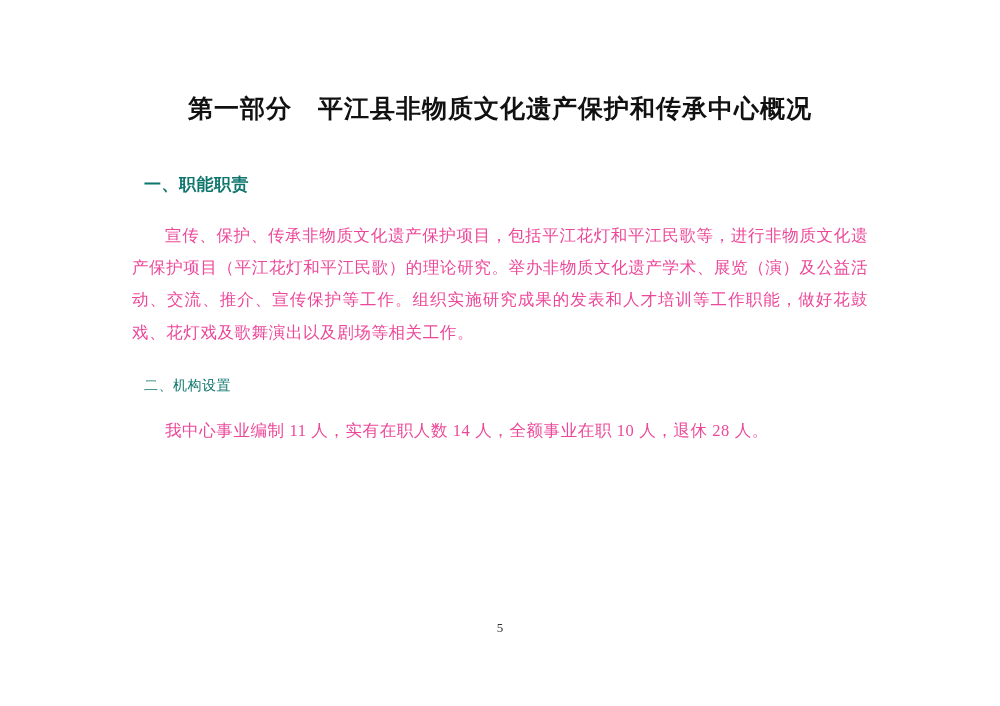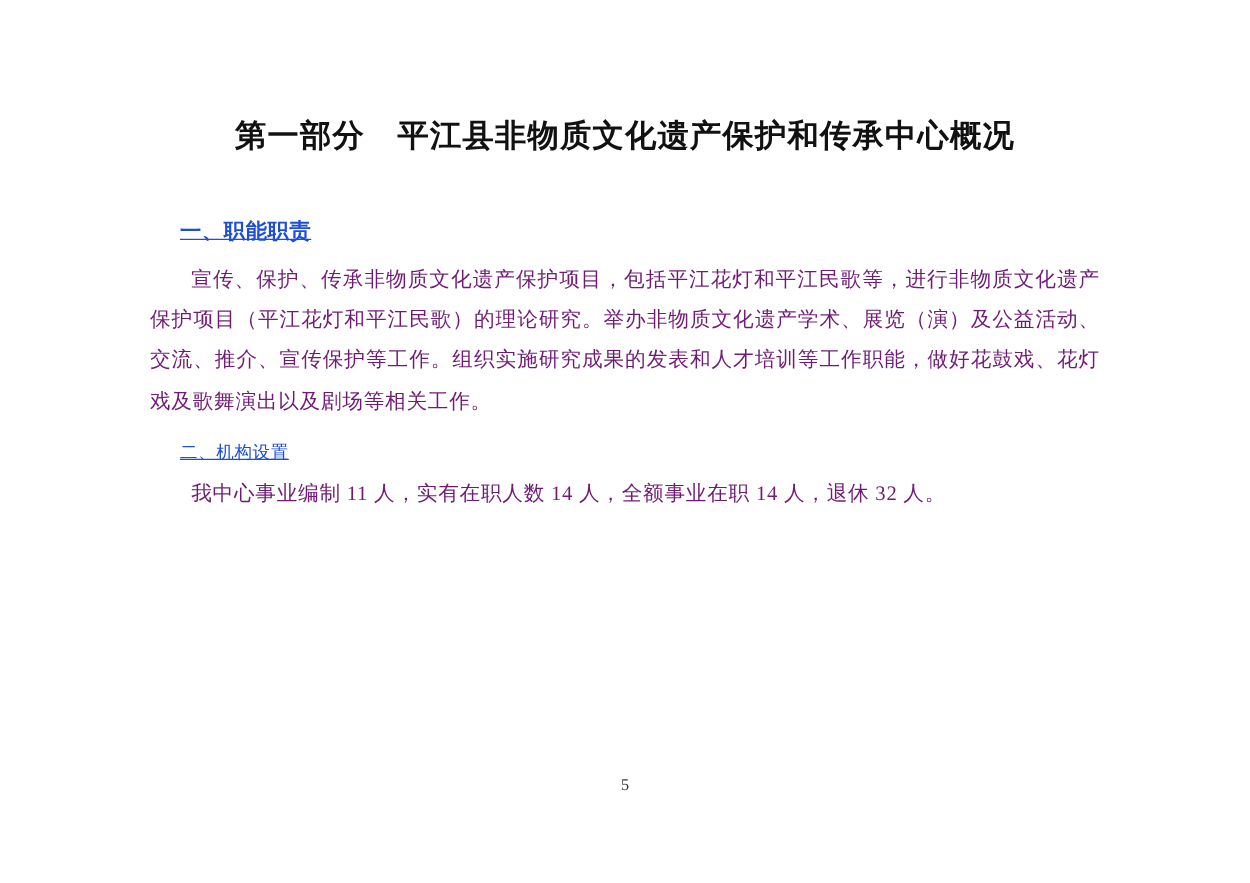--- a/index.html
+++ b/index.html
@@ -39,41 +39,40 @@
     color: #111111;
     white-space: pre;
   }
   .section-heading {
     margin: 0;
     padding-top: 48px;
     padding-left: 24px;
     font-family: "DejaVu Sans", "Liberation Sans", sans-serif;
     font-weight: bold;
     font-size: 17px;
-    color: #1d4ed8;
+    color: #0f766e;
     letter-spacing: 0.5px;
-    text-decoration: underline;
   }
   .section-heading.plain {
     font-family: "Liberation Serif", "DejaVu Serif", serif;
     font-weight: normal;
     font-size: 14px;
     padding-top: 16px;
     letter-spacing: 0.5px;
   }
   .body-para {
-    margin: 0;
+    margin: 12px;
     padding-top: 12px;
     font-size: 16.5px;
     line-height: 1.95;
     text-align: justify;
     text-justify: inter-ideograph;
     text-indent: 33px;
     letter-spacing: 0.6px;
-    color: #701a75;
+    color: #ec4899;
   }
   .body-para.tight {
     padding-top: 8px;
   }
   .page-number {
     position: absolute;
     left: 0;
     right: 0;
     top: 620px;
     text-align: center;
@@ -88,17 +87,17 @@
   <div class="content">
 
     <h1 class="doc-title">第一部分　平江县非物质文化遗产保护和传承中心概况</h1>
 
     <h2 class="section-heading">一、职能职责</h2>
 
     <p class="body-para">宣传、保护、传承非物质文化遗产保护项目，包括平江花灯和平江民歌等，进行非物质文化遗产保护项目（平江花灯和平江民歌）的理论研究。举办非物质文化遗产学术、展览（演）及公益活动、交流、推介、宣传保护等工作。组织实施研究成果的发表和人才培训等工作职能，做好花鼓戏、花灯戏及歌舞演出以及剧场等相关工作。</p>
 
     <h2 class="section-heading plain">二、机构设置</h2>
 
-    <p class="body-para tight">我中心事业编制 11 人，实有在职人数 14 人，全额事业在职 14 人，退休 32 人。</p>
+    <p class="body-para tight">我中心事业编制 11 人，实有在职人数 14 人，全额事业在职 10 人，退休 28 人。</p>
   </div>
 
   <div class="page-number">5</div>
 </div>
 
 </body></html>

